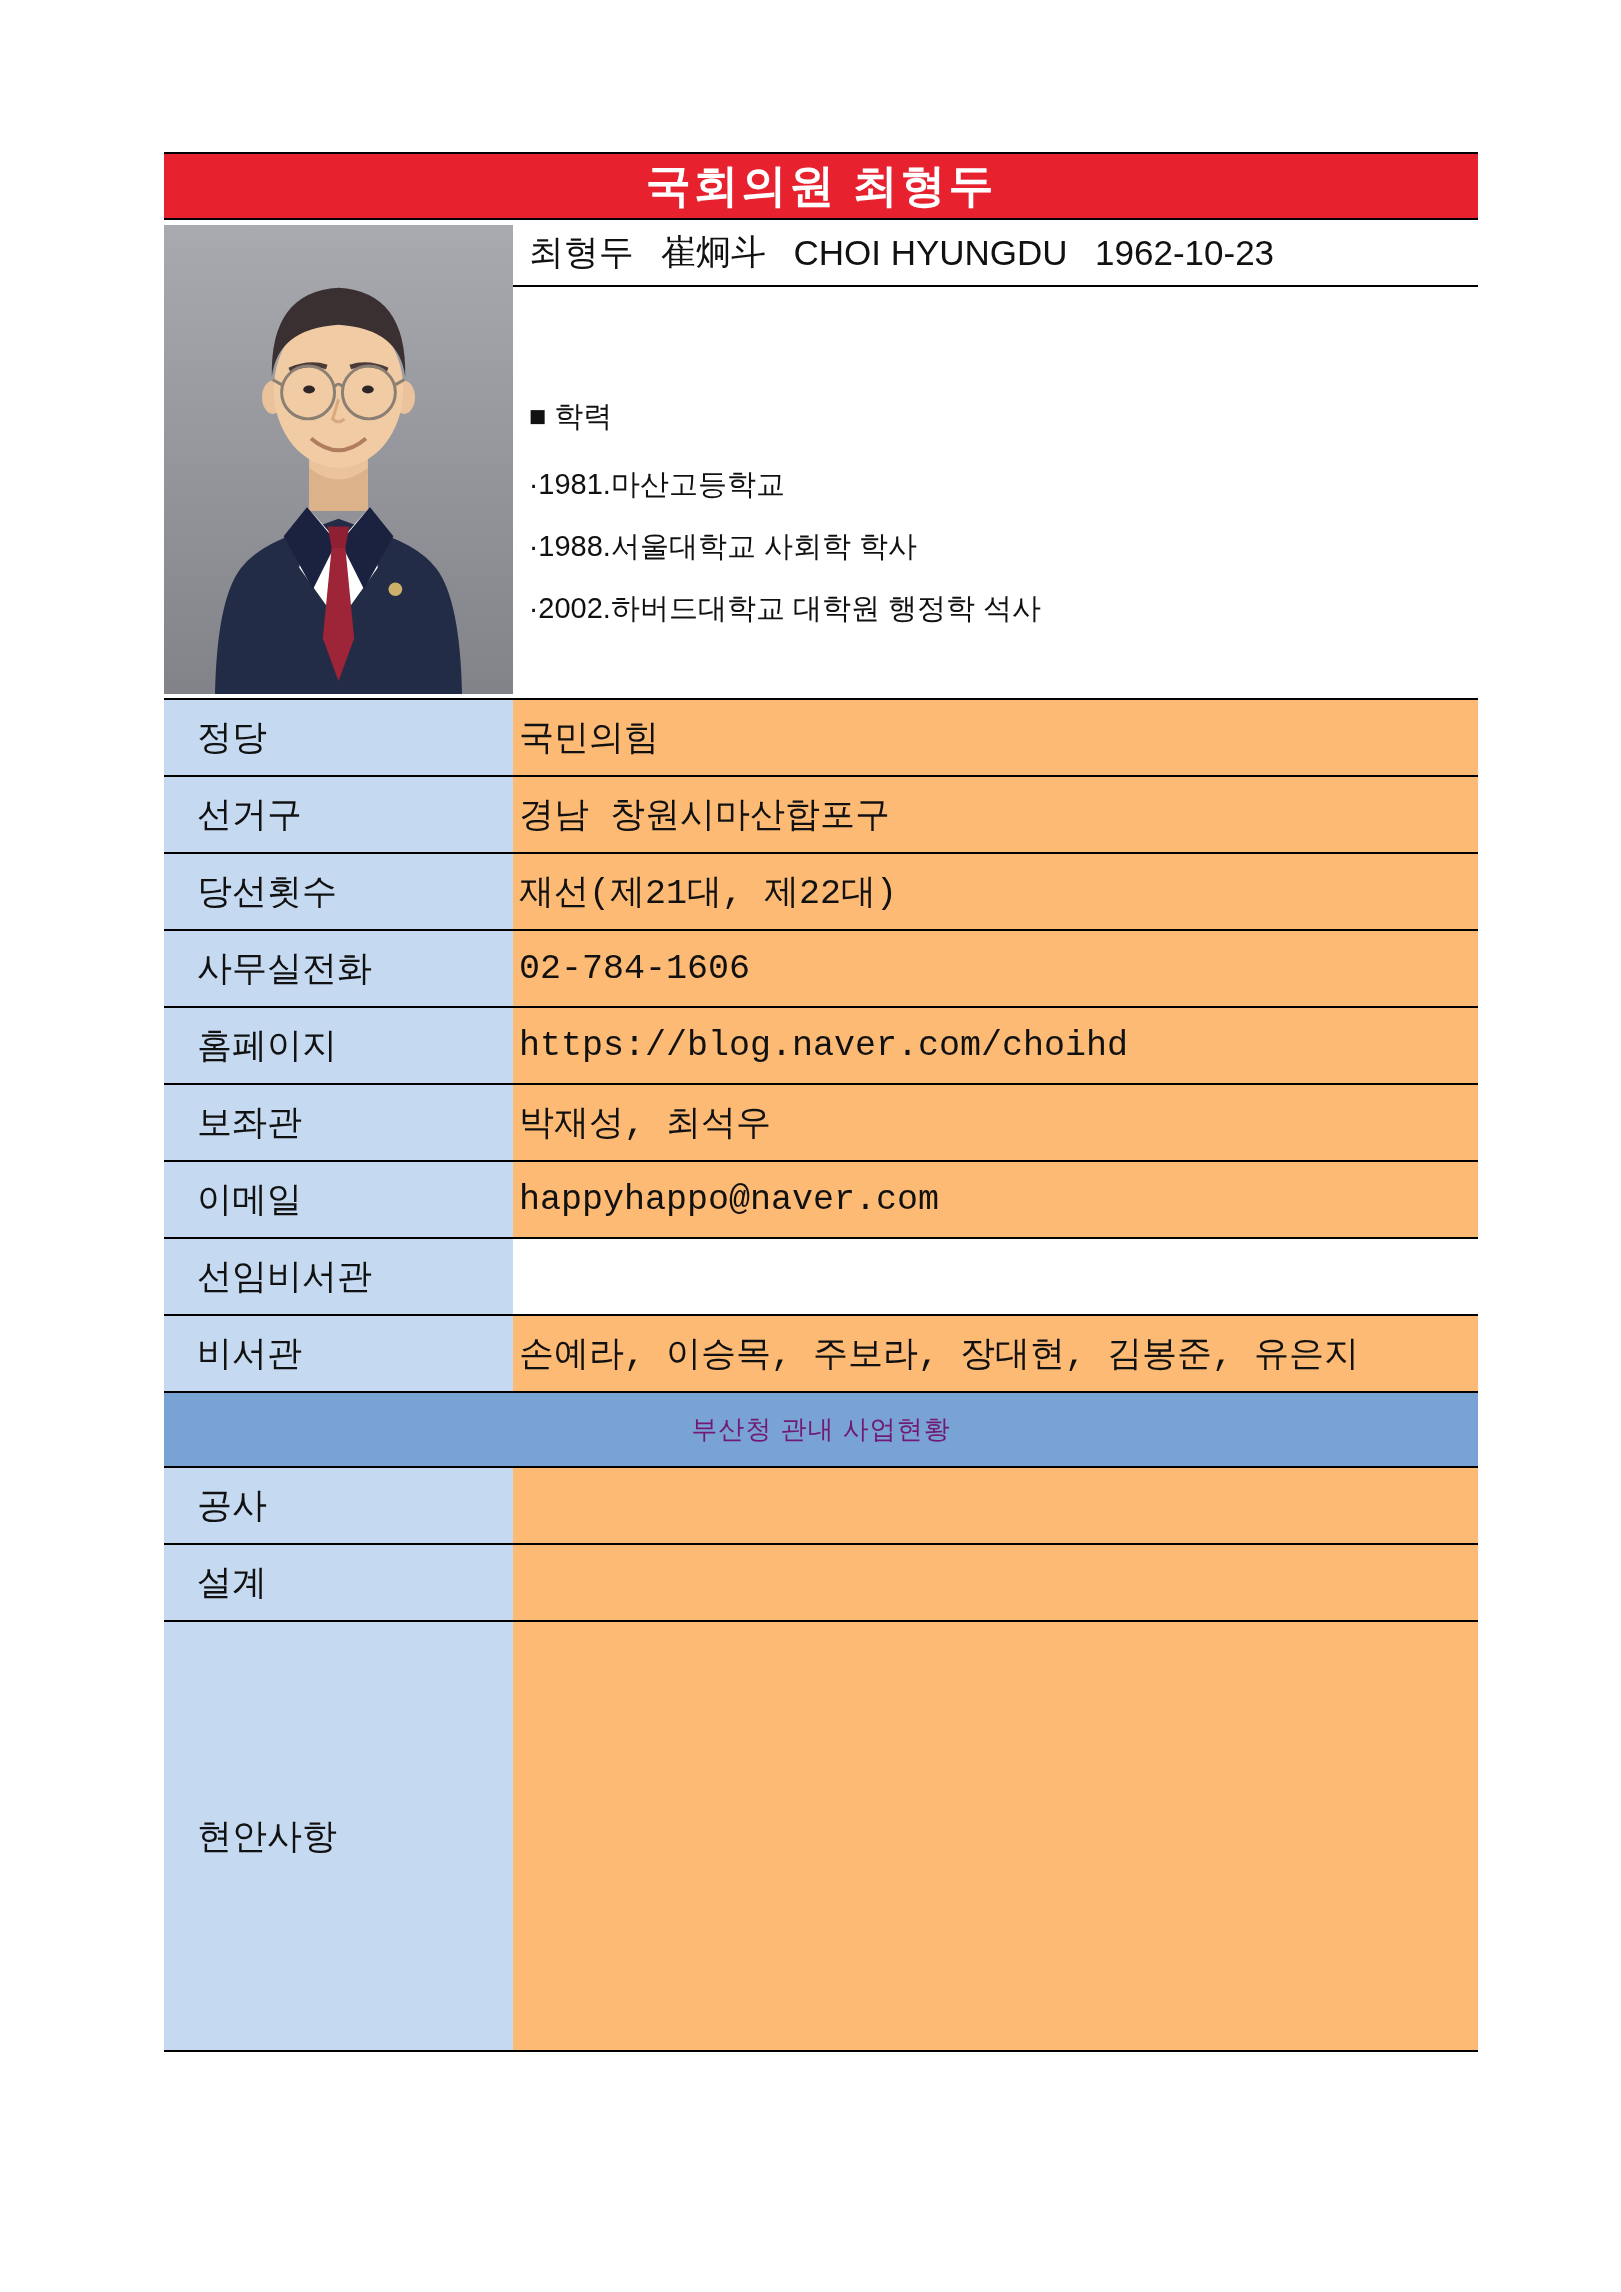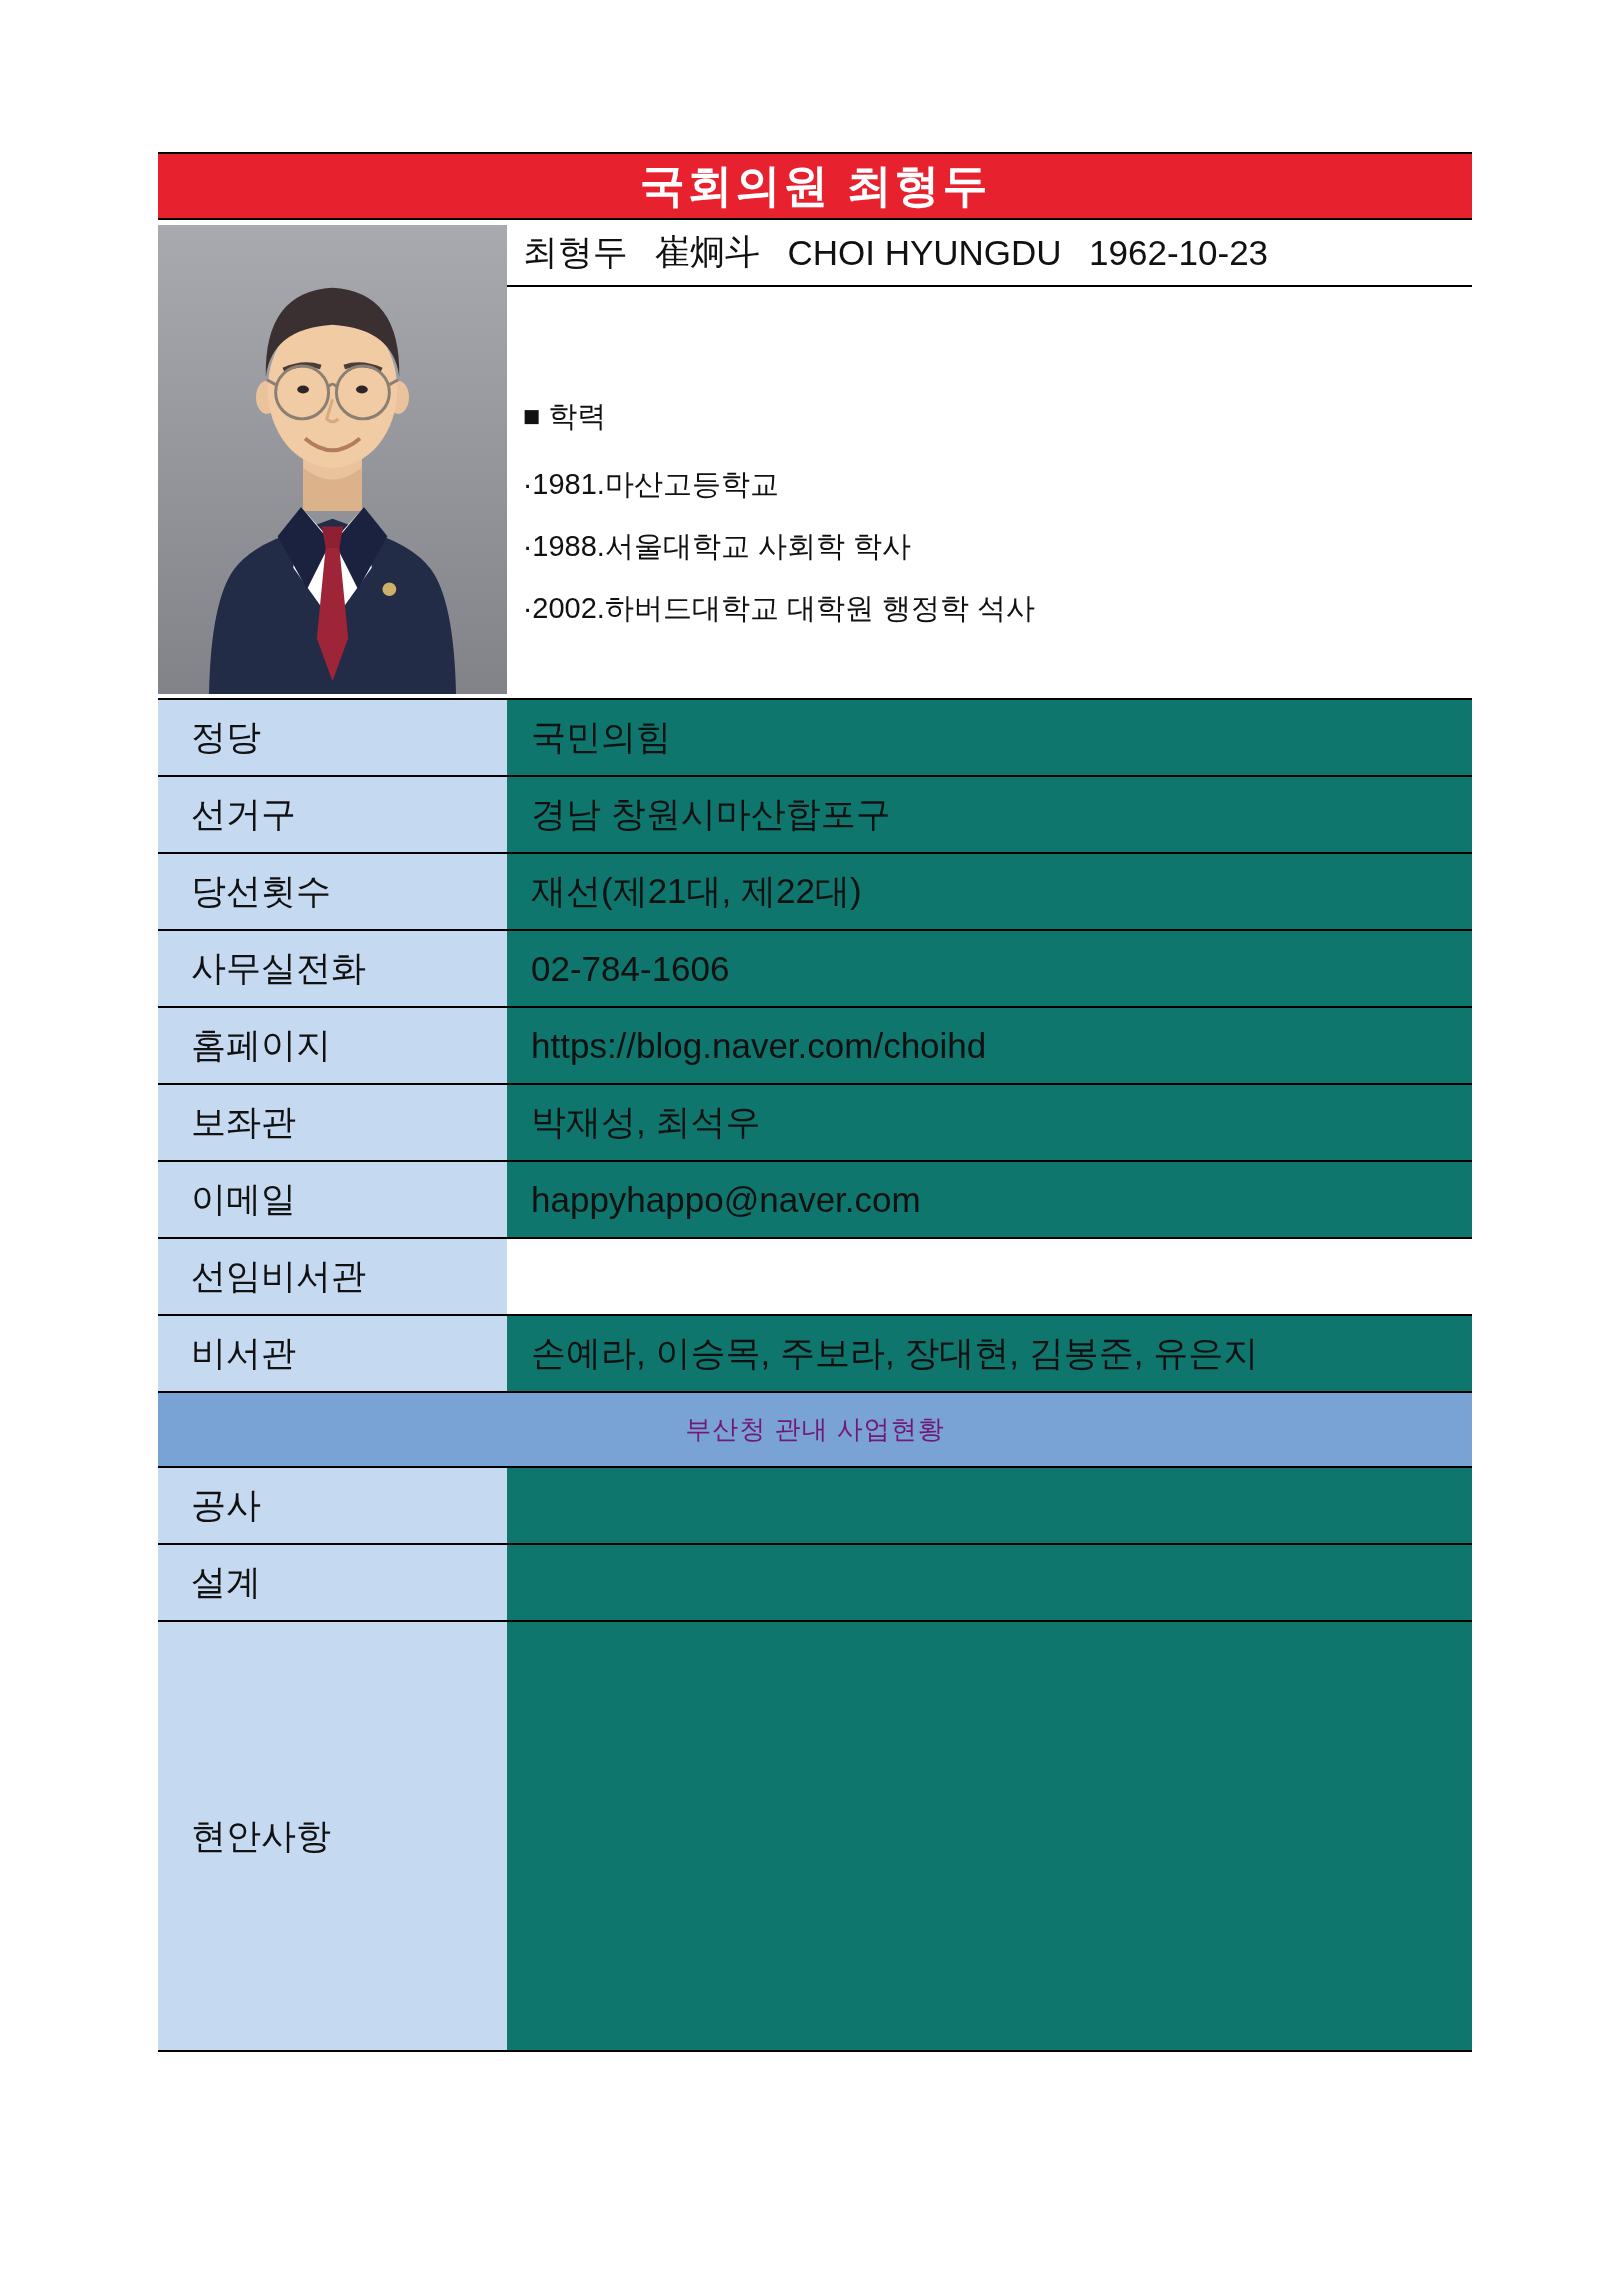--- a/index.html
+++ b/index.html
@@ -9,21 +9,21 @@
   }
   body {
     width: 1621px;
     height: 2293px;
     position: relative;
     font-family: "Liberation Sans", sans-serif;
     color: #111111;
   }
   .doc {
     position: absolute;
-    left: 158px;
+    left: 164px;
     top: 152px;
     width: 1314px;
     border-top: 2.9px solid #000;
   }
   
   .banner {
     height: 64px;
     background: #e7212e;
     border-bottom: 2px solid #000;
     display: flex;
@@ -91,22 +91,23 @@
     overflow: hidden;
   }
   .label {
     width: 349px;
     flex: 0 0 349px;
     background: #c5d9f0;
     padding-left: 33px;
   }
   .value {
     flex: 1;
-    background: #0f766e;
-    padding-left: 24px;
+    background: #fdba74;
+    padding-left: 6px;
+    font-family: Liberation Mono, monospace;
   }
   
   .section-band {
     height: 73px;
     background: #7aa3d5;
     border-bottom: 2px solid #000;
     display: flex;
     align-items: center;
     justify-content: center;
   }

